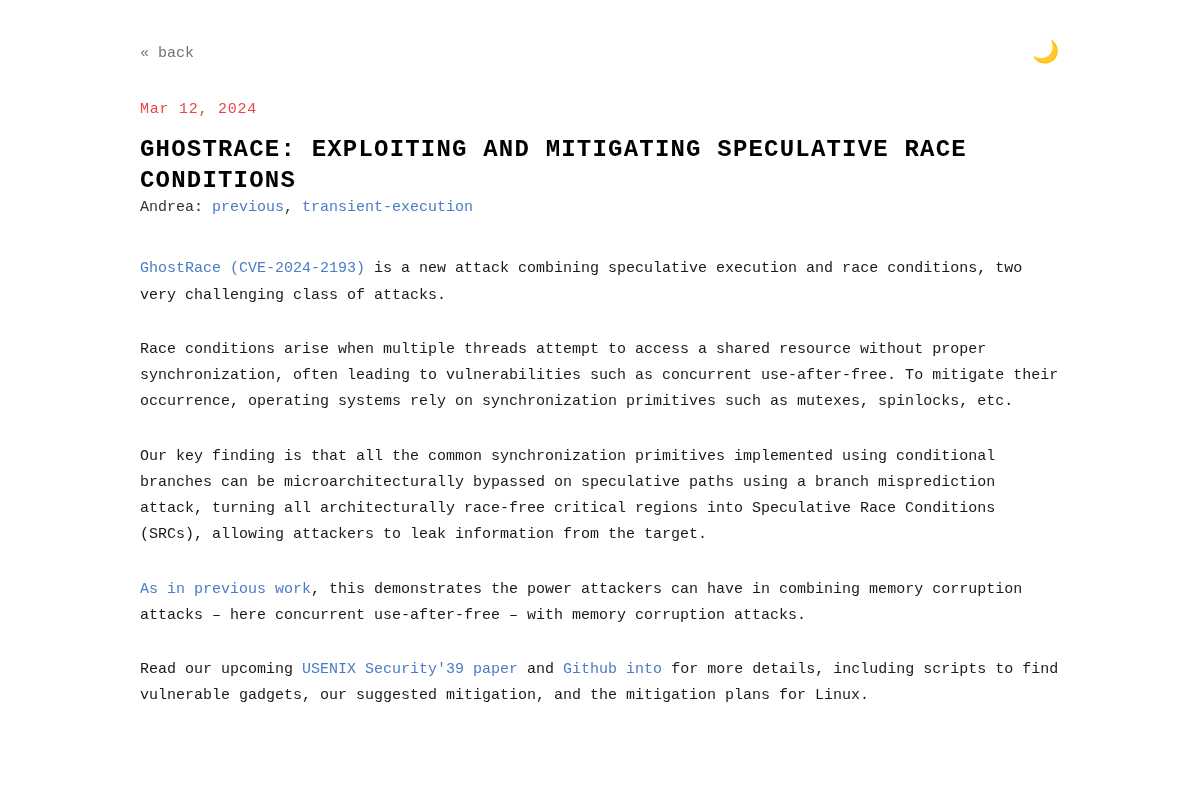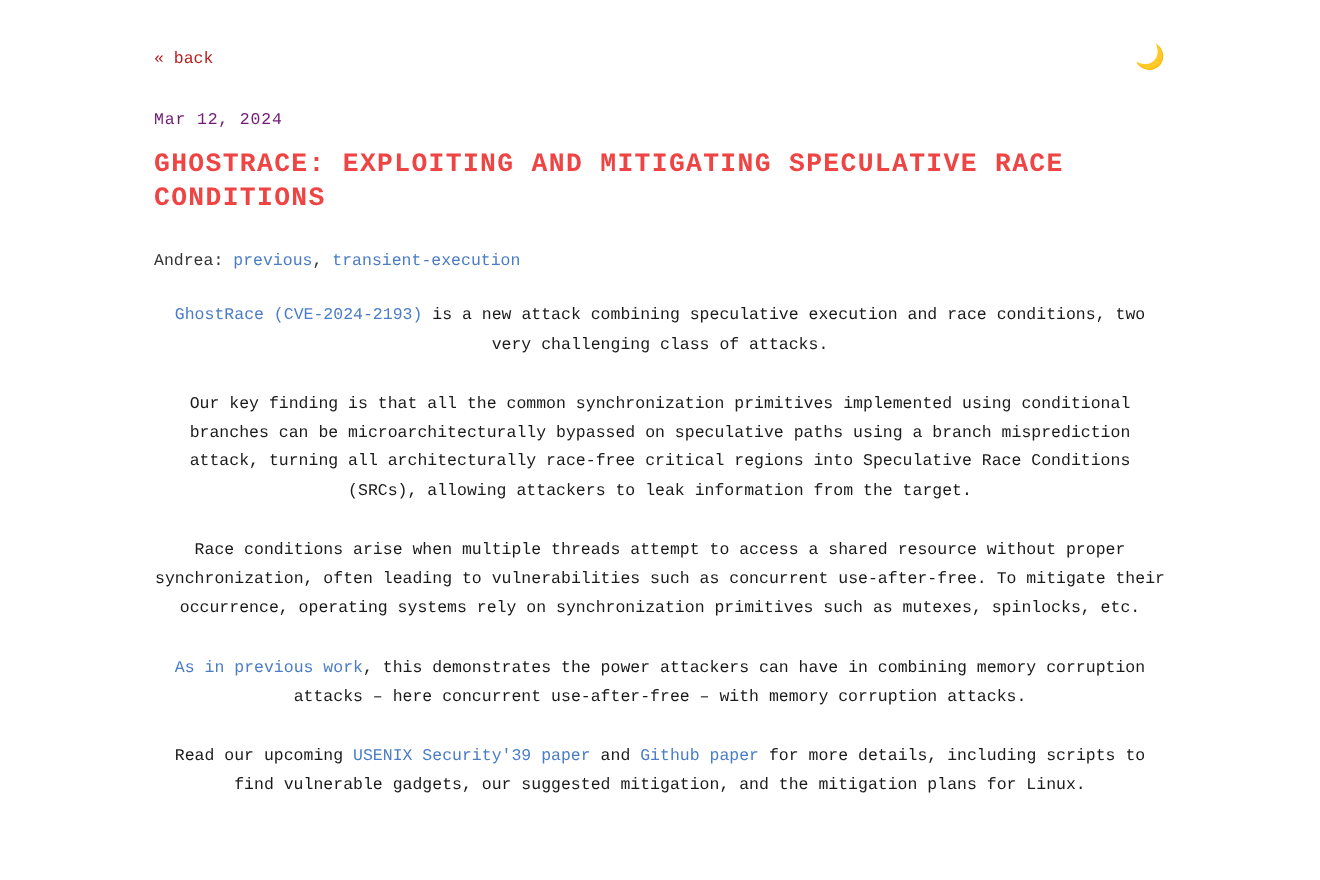--- a/index.html
+++ b/index.html
@@ -26,71 +26,69 @@
     }
 
     .nav-bar {
       display: flex;
       justify-content: space-between;
       align-items: center;
       margin-bottom: 30px;
     }
 
     .back-link {
-      color: #b91c1c;
+      color: #737373;
       text-decoration: none;
       font-family: 'Courier New', Courier, monospace;
       font-size: 15px;
       cursor: pointer;
     }
 
     .theme-toggle {
       width: 28px;
       height: 28px;
       cursor: pointer;
       display: flex;
       align-items: center;
       justify-content: center;
       font-size: 22px;
       color: #555;
     }
 
     .date {
-      color: #701a75;
+      color: #ef4444;
       font-family: 'Courier New', Courier, monospace;
       font-size: 15px;
       margin-bottom: 12px;
       letter-spacing: 0.05em;
     }
 
     .post-title {
       font-family: 'Courier New', Courier, monospace;
       font-size: 24px;
       font-weight: bold;
-      color: #ef4444;
+      color: #000000;
       letter-spacing: 0.05em;
-      margin-bottom: 30px;
       line-height: 1.3;
     }
 
     .meta-line {
       font-family: 'Courier New', Courier, monospace;
       font-size: 15px;
       color: #333;
       margin-bottom: 12px;
     }
 
     .meta-line a, .inline-link {
       color: #4a7cc7;
       text-decoration: none;
     }
 
     .content-section {
-      margin-top: 24px;
-      text-align: center;
+      margin-top: 36px;
     }
 
     .paragraph {
       font-family: 'Courier New', Courier, monospace;
       font-size: 15px;
       color: #1a1a1a;
       line-height: 1.75;
       margin-bottom: 28px;
     }
 
@@ -123,30 +121,30 @@
     <span> </span>
     <a href="#">previous</a><span>, </span><a href="#">transient-execution</a>
   </div>
 
   <div class="content-section">
 
     <p class="paragraph">
       <a href="#" class="inline-link">GhostRace (CVE-2024-2193)</a><span> is a new attack combining speculative execution and race conditions, two very challenging class of attacks.</span>
     </p>
 
+    <p class="paragraph">Race conditions arise when multiple threads attempt to access a shared resource without proper synchronization, often leading to vulnerabilities such as concurrent use-after-free. To mitigate their occurrence, operating systems rely on synchronization primitives such as mutexes, spinlocks, etc.</p>
+
     <p class="paragraph">Our key finding is that all the common synchronization primitives implemented using conditional branches can be microarchitecturally bypassed on speculative paths using a branch misprediction attack, turning all architecturally race-free critical regions into Speculative Race Conditions (SRCs), allowing attackers to leak information from the target.</p>
-
-    <p class="paragraph">Race conditions arise when multiple threads attempt to access a shared resource without proper synchronization, often leading to vulnerabilities such as concurrent use-after-free. To mitigate their occurrence, operating systems rely on synchronization primitives such as mutexes, spinlocks, etc.</p>
 
     <p class="paragraph">
       <a href="#" class="inline-link">As in previous work</a><span>, this demonstrates the power attackers can have in combining memory corruption attacks – here concurrent use-after-free – with memory corruption attacks.</span>
     </p>
 
     <p class="paragraph">
-      <span>Read our upcoming </span><a href="#" class="inline-link">USENIX Security'39 paper</a><span> and </span><a href="#" class="inline-link">Github paper</a><span> for more details, including scripts to find vulnerable gadgets, our suggested mitigation, and the mitigation plans for Linux.</span>
+      <span>Read our upcoming </span><a href="#" class="inline-link">USENIX Security'39 paper</a><span> and </span><a href="#" class="inline-link">Github into</a><span> for more details, including scripts to find vulnerable gadgets, our suggested mitigation, and the mitigation plans for Linux.</span>
     </p>
 
     <div class="section-heading">
       
       <span> </span>
       
     </div>
 
   </div>
 </div>

